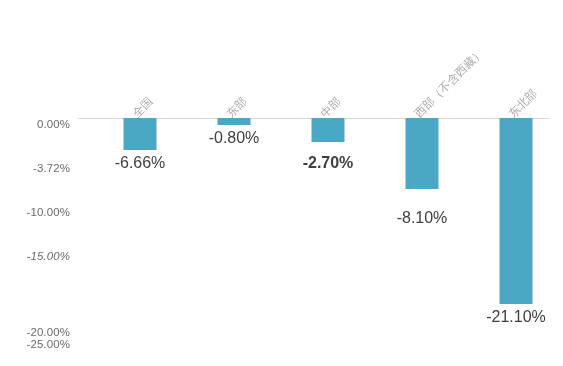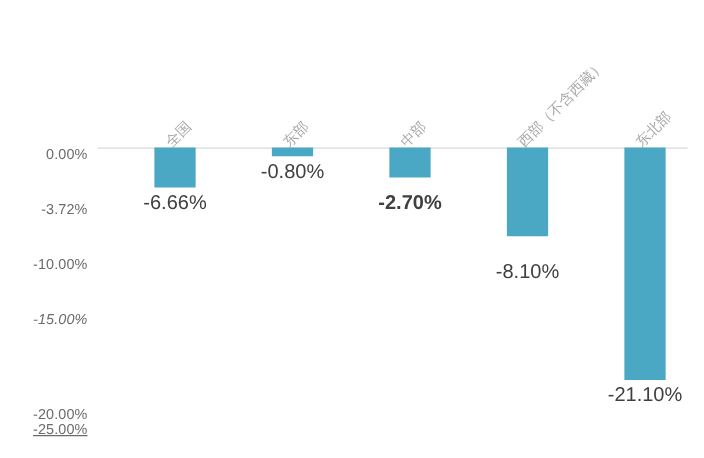--- a/index.html
+++ b/index.html
@@ -107,21 +107,21 @@
     <div class="y-tick" style="top:206px;">
       <span class="y-tick-inner" style="color: rgb(107, 107, 107);">-10.00%</span>
     </div>
     <div class="y-tick" style="top:250px;">
       <span class="y-tick-inner" style="color: rgb(107, 107, 107); font-style: italic;">-15.00%</span>
     </div>
     <div class="y-tick" style="top:294px;">
       <span class="y-tick-inner" style="color: rgb(107, 107, 107); margin-top: 32px;">-20.00%</span>
     </div>
     <div class="y-tick" style="top:338px;">
-      <span class="y-tick-inner" style="color: rgb(107, 107, 107); text-decoration: underline;">-25.00%</span>
+      <span class="y-tick-inner" style="color: rgb(107, 107, 107);">-25.00%</span>
     </div>
   </div>
 
   <div class="plot">
     <div class="zero-line" style="top: 118px; background: rgb(217, 217, 217);"></div>
 
     <div class="bar-slot" style="left:15px; width:94px;">
       <div class="cat-label" style="top: 106px; color: rgb(168, 168, 168); transform: rotate(-45deg);">全国</div>
       <div class="bar" style="top: 118px; height: 31.68px; background: rgb(74, 168, 196);"></div>
       <div class="bar-value" style="top: 153.68px; color: rgb(64, 64, 64);">-6.66%</div>

